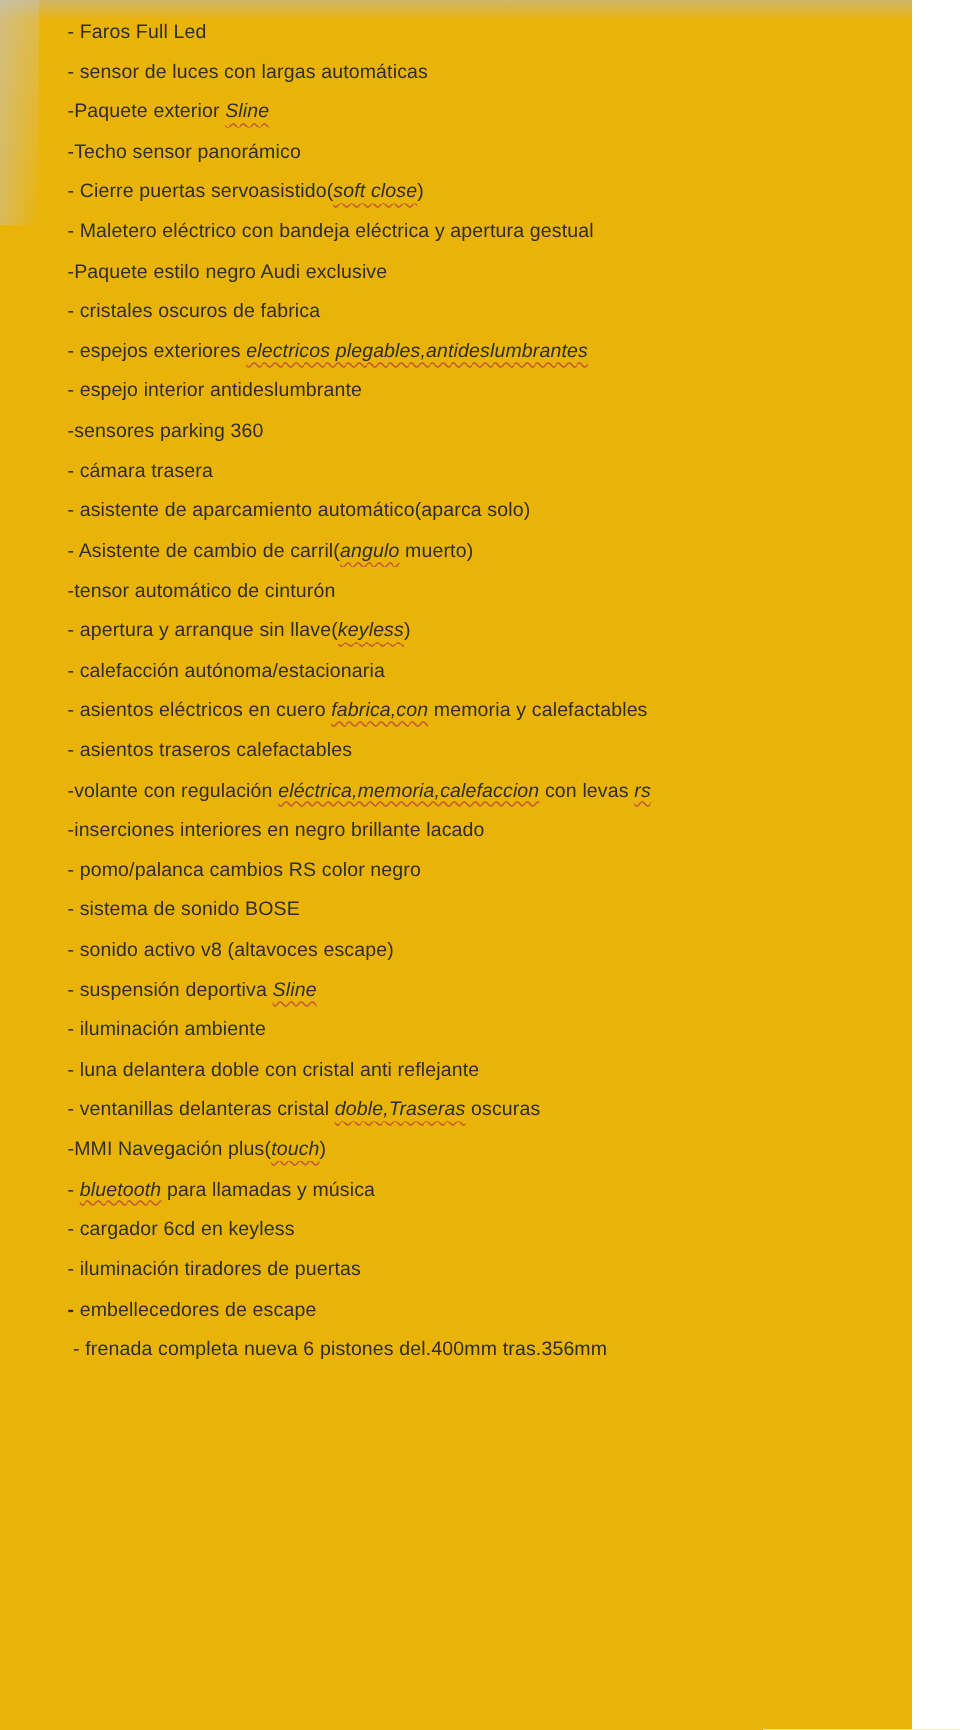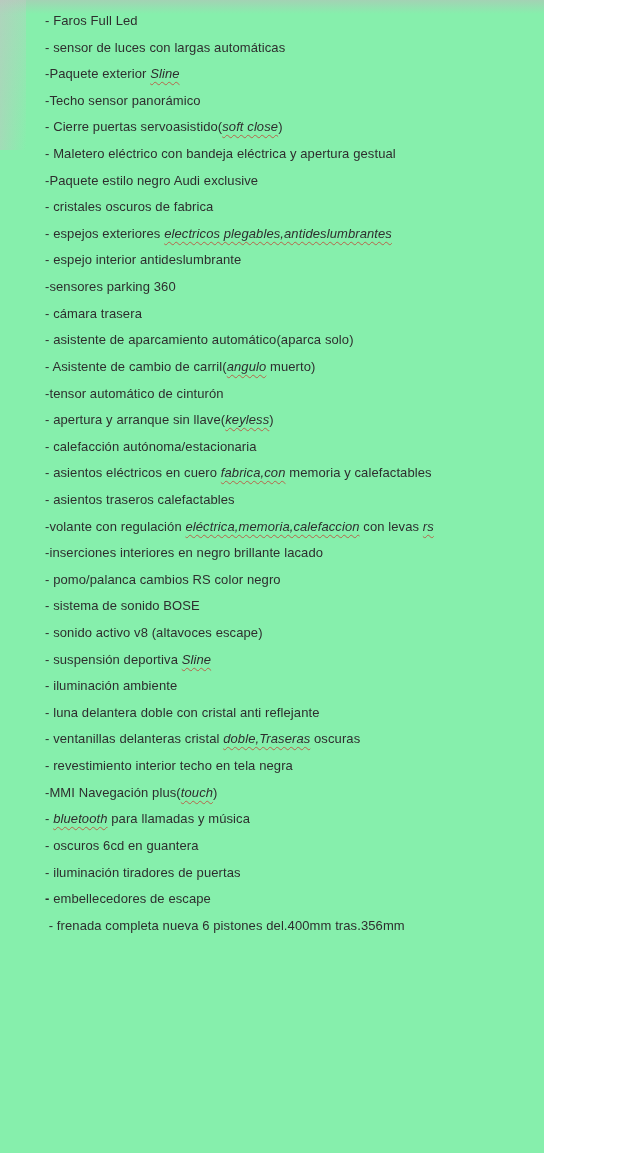--- a/index.html
+++ b/index.html
@@ -2,23 +2,23 @@
 <html><head>
 <meta charset="utf-8">
 <style>
   html, body {
     margin: 0;
     padding: 0;
     background: #ffffff;
   }
   .page {
     position: relative;
-    width: 544px;
+    width: 608px;
     height: 1153px;
-    background: #86efac;
+    background: #eab308;
     overflow: hidden;
     font-family: "Liberation Sans", "DejaVu Sans", sans-serif;
   }
   
   .edge-tint-top {
     position: absolute;
     left: 0; top: 0;
     width: 100%; height: 14px;
     background: linear-gradient(to bottom, rgba(187,187,187,0.55), rgba(255,255,255,0));
     pointer-events: none;
@@ -85,21 +85,20 @@
       <p class="row"><span class="seg">- asientos traseros calefactables</span></p>
       <p class="row"><span class="seg">-volante con regulación </span><span class="seg misspelled">eléctrica,memoria,calefaccion</span><span class="seg"> con levas </span><span class="seg misspelled">rs</span></p>
       <p class="row"><span class="seg">-inserciones interiores en negro brillante lacado</span></p>
       <p class="row"><span class="seg">- pomo/palanca cambios RS color negro</span></p>
       <p class="row"><span class="seg">- sistema de sonido BOSE</span></p>
       <p class="row"><span class="seg">- sonido activo v8 (altavoces escape)</span></p>
       <p class="row"><span class="seg">- suspensión deportiva </span><span class="seg misspelled">Sline</span></p>
       <p class="row"><span class="seg">- iluminación ambiente</span></p>
       <p class="row"><span class="seg">- luna delantera doble con cristal anti reflejante</span></p>
       <p class="row"><span class="seg">- ventanillas delanteras cristal </span><span class="seg misspelled">doble,Traseras</span><span class="seg"> oscuras</span></p>
-      <p class="row"><span class="seg">- revestimiento interior techo en tela negra</span></p>
       <p class="row"><span class="seg">-MMI Navegación plus(</span><span class="seg misspelled">touch</span><span class="seg">)</span></p>
       <p class="row"><span class="seg">- </span><span class="seg misspelled">bluetooth</span><span class="seg"> para llamadas y música</span></p>
-      <p class="row"><span class="seg">- oscuros 6cd en guantera</span></p>
+      <p class="row"><span class="seg">- cargador 6cd en keyless</span></p>
       <p class="row"><span class="seg">- iluminación tiradores de puertas</span></p>
       <p class="row"><span class="seg bold">- </span><span class="seg">embellecedores de escape</span></p>
       <p class="row"><span class="seg"> - frenada completa nueva 6 pistones del.400mm tras.356mm</span></p>
     </div>
 </div>
 
 </body></html>

